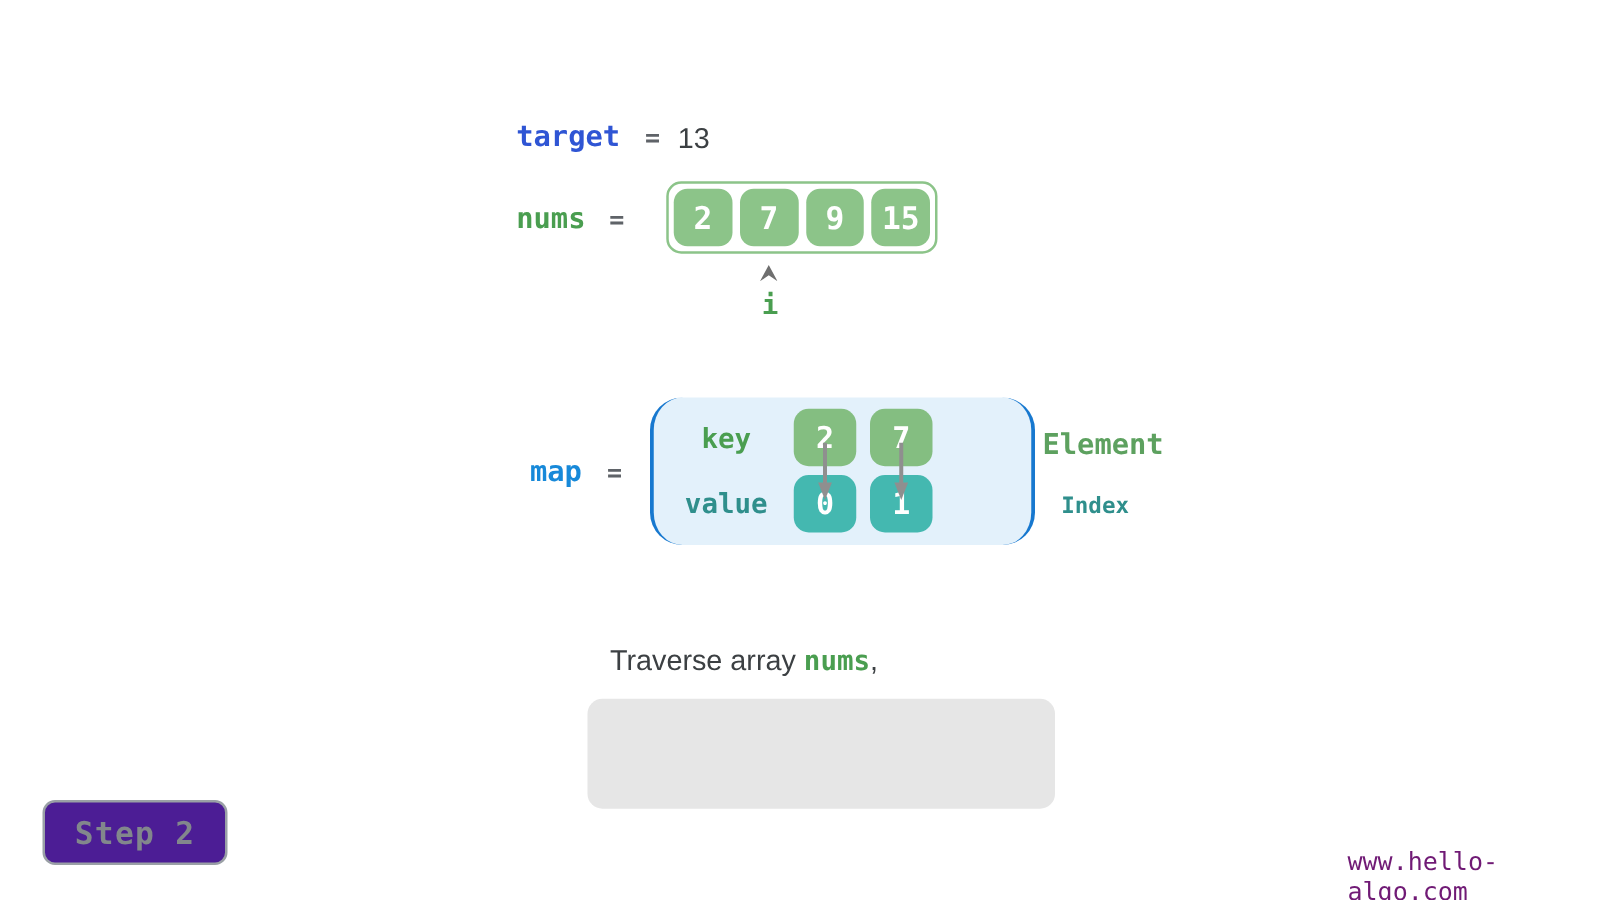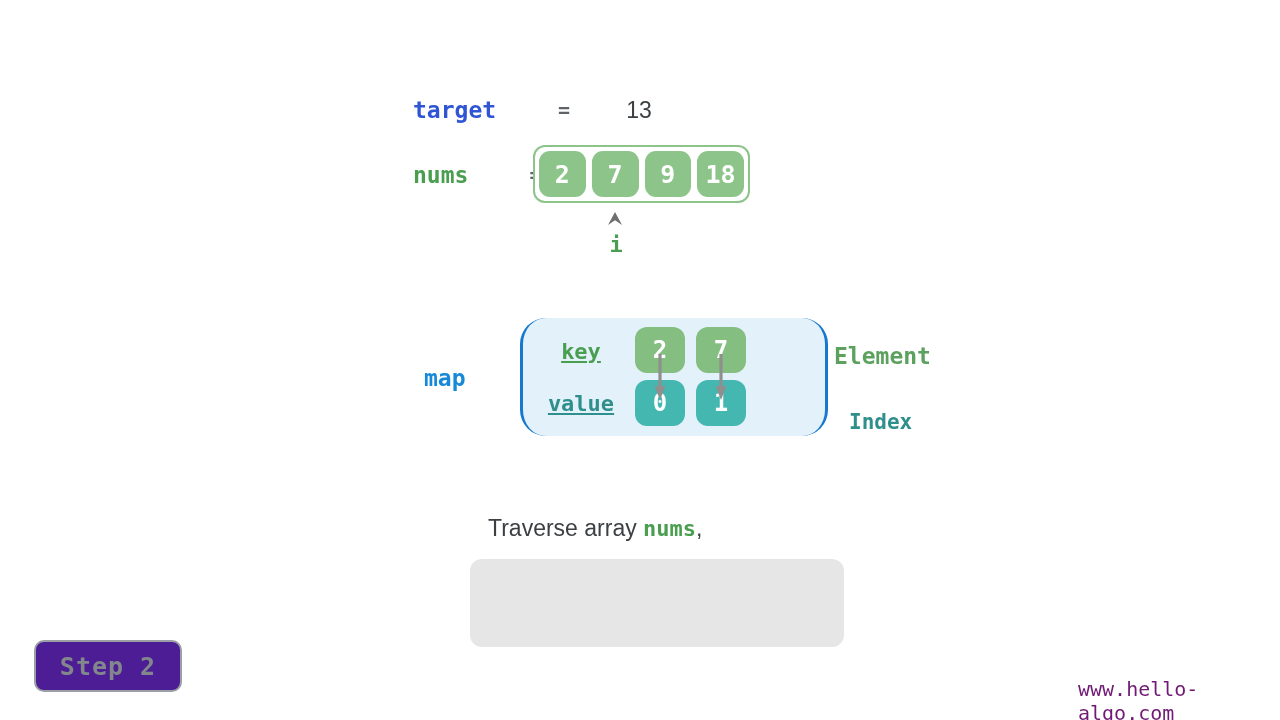--- a/index.html
+++ b/index.html
@@ -16,21 +16,21 @@
     --dark:#3c4043;
     --mid-gray:#5f6368;
     --note-bg:#e6e6e6;
     --step-gray:#82878c;
   }
   html,body{margin:0;padding:0;background:#ffffff;}
   .canvas{
     position:relative;width:1280px;height:720px;background:#ffffff;
     font-family:"Liberation Sans",sans-serif;overflow:hidden;
   }
-  .row{position:absolute;display:flex;align-items:center;gap:42px;}
+  .row{position:absolute;display:flex;align-items:center;}
   .codevar{font-family:"DejaVu Sans Mono",monospace;font-weight:bold;font-size:23px;}
   .eq{font-family:"DejaVu Sans Mono",monospace;font-weight:600;font-size:20px;color:var(--mid-gray);}
   .royal{color:var(--royal);}
   .azure{color:var(--azure);}
   .green{color:var(--green);}
 
   
   .target-row{left:413px;top:96px;height:28px;}
   .target-row .eq{margin-left:20px;}
   .target-val{margin-left:14px;font-size:23px;font-weight:500;color:var(--dark);}
@@ -58,41 +58,41 @@
   .map-label-row{left:424px;top:364px;height:28px;}
   .map-label-row .eq{margin-left:20px;}
   .map-box{
     position:absolute;left:520px;top:318px;width:308px;height:118px;
     box-sizing:border-box;background:var(--panel-blue);
     border-left:3px solid var(--paren-blue);border-right:3px solid var(--paren-blue);
     border-radius:26px;
   }
   .map-rowlabel{
     position:absolute;left:20px;width:76px;text-align:center;
-    font-family:"DejaVu Sans Mono",monospace;font-weight:bold;font-size:22px;text-decoration:underline;
+    font-family:"DejaVu Sans Mono",monospace;font-weight:bold;font-size:22px;
   }
   .map-rowlabel.key{top:21px;color:var(--green);}
   .map-rowlabel.value{top:73px;color:var(--teal);}
   .map-cell{
     position:absolute;width:50px;height:46px;border-radius:12px;
     color:#ffffff;font-family:"DejaVu Sans Mono",monospace;font-weight:bold;font-size:24px;
     display:flex;align-items:center;justify-content:center;
   }
   .kcell{background:var(--key-green);top:9px;}
   .vcell{background:var(--cell-teal);top:62px;}
   .c0{left:112px;} .c1{left:173px;}
   .map-arrow{position:absolute;top:36px;width:16px;height:46px;}
   .a0{left:129px;} .a1{left:190px;}
   .element-label{
     position:absolute;left:834px;top:343px;
     font-family:"DejaVu Sans Mono",monospace;font-weight:bold;font-size:23px;color:var(--green-light);
   }
   .index-label{
-    position:absolute;left:849px;top:410px;
-    font-family:"DejaVu Sans Mono",monospace;font-weight:bold;font-size:21px;color:var(--teal);
+    position:absolute;left:849px;top:394px;
+    font-family:"DejaVu Sans Mono",monospace;font-weight:bold;font-size:18px;color:var(--teal);
   }
 
   
   .caption{position:absolute;left:488px;top:515px;font-size:23px;color:var(--dark);}
   .caption .code{font-family:"DejaVu Sans Mono",monospace;font-weight:bold;font-size:22px;color:var(--green);}
   .note-box{
     position:absolute;left:470px;top:559px;width:374px;height:88px;
     box-sizing:border-box;background:var(--note-bg);border-radius:12px;
     padding:11px 20px 0 20px;font-size:22px;color:var(--dark);
   }
@@ -131,21 +131,21 @@
   </div>
 
   <div class="row nums-label-row">
     <span class="codevar green">nums</span>
     <span class="eq">=</span>
   </div>
   <div class="nums-array">
     <div class="cell">2</div>
     <div class="cell">7</div>
     <div class="cell">9</div>
-    <div class="cell">18</div>
+    <div class="cell">15</div>
   </div>
   <svg class="pointer-caret" viewBox="0 0 14 13">
     <path d="M7 0 L14 13 L7 8.2 L0 13 Z" fill="#6f6f6f"></path>
   </svg>
   <div class="pointer-label">i</div>
 
   <div class="row map-label-row">
     <span class="codevar azure">map</span>
     <span class="eq">=</span>
   </div>

